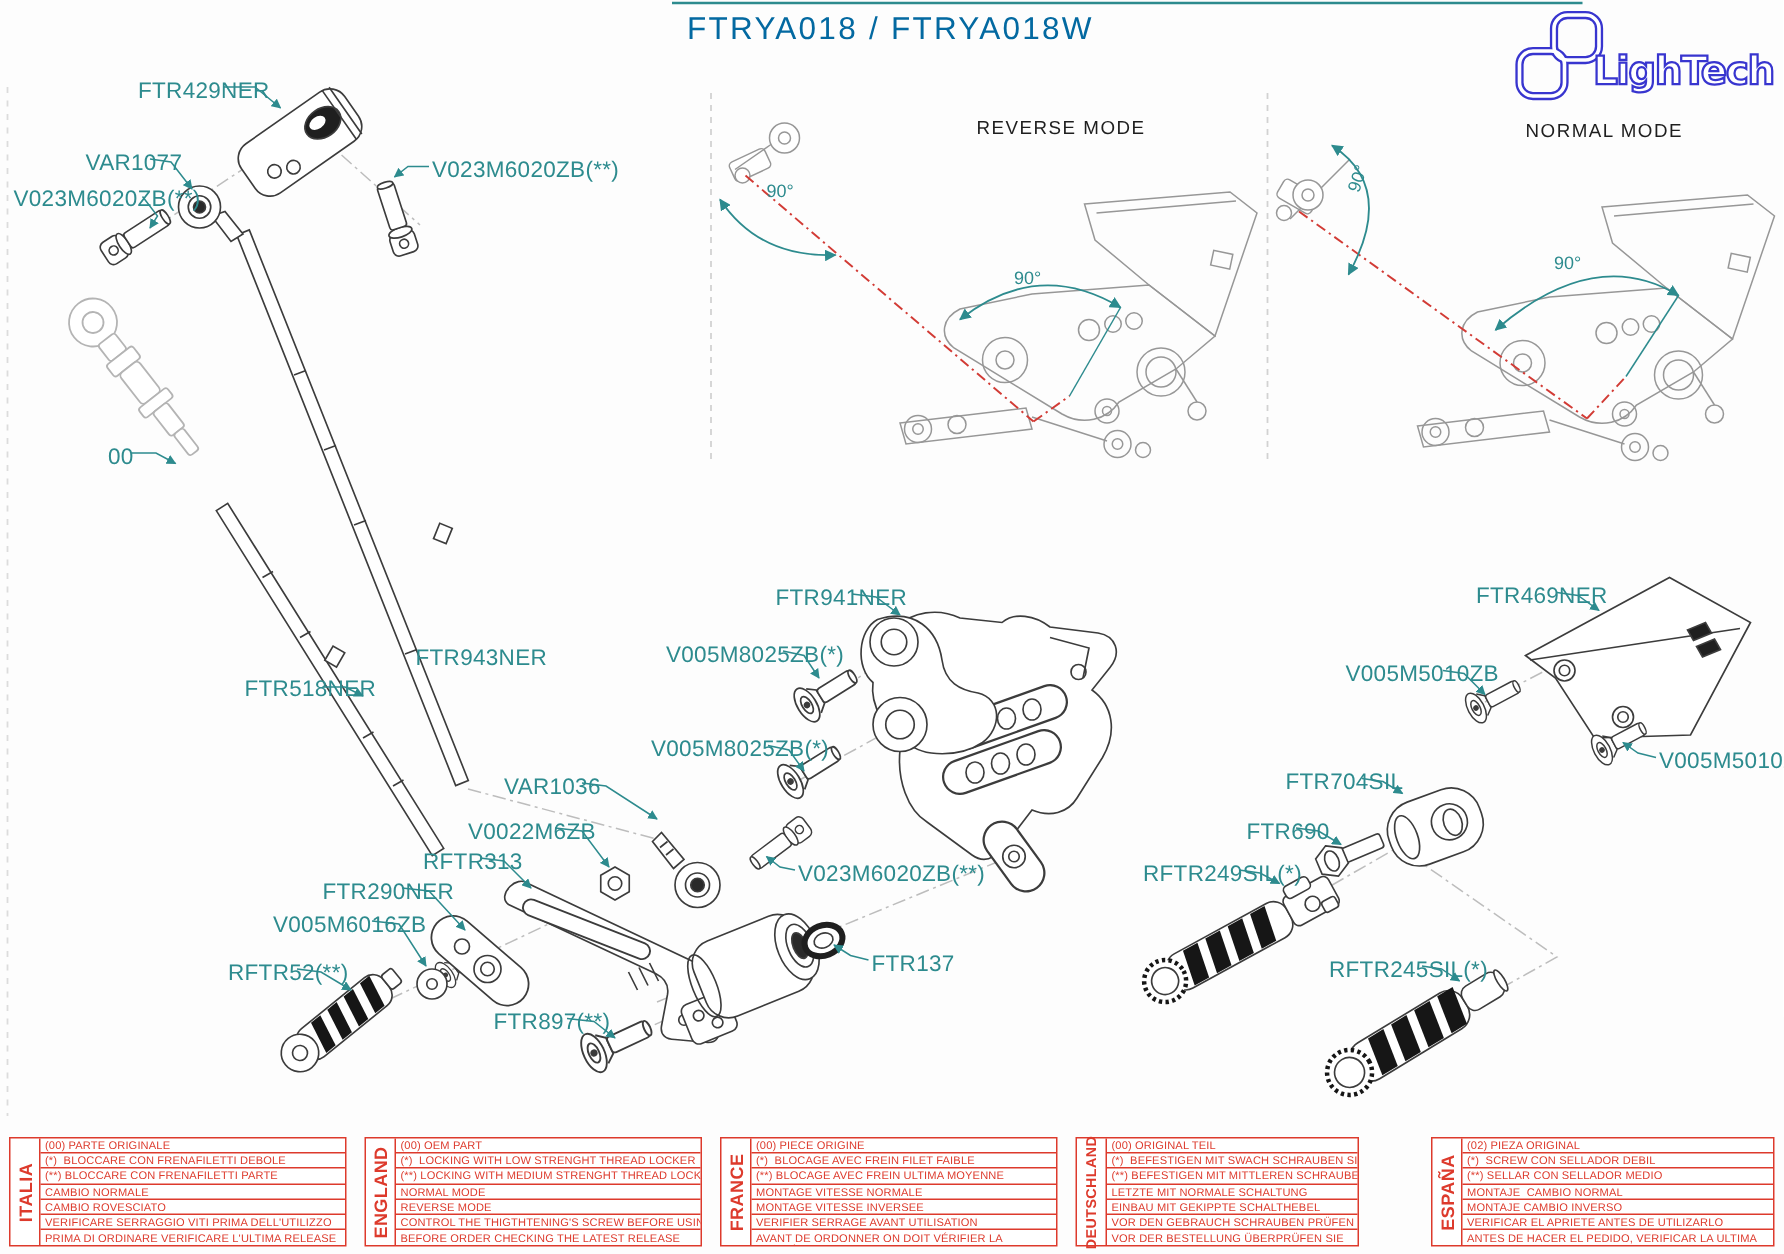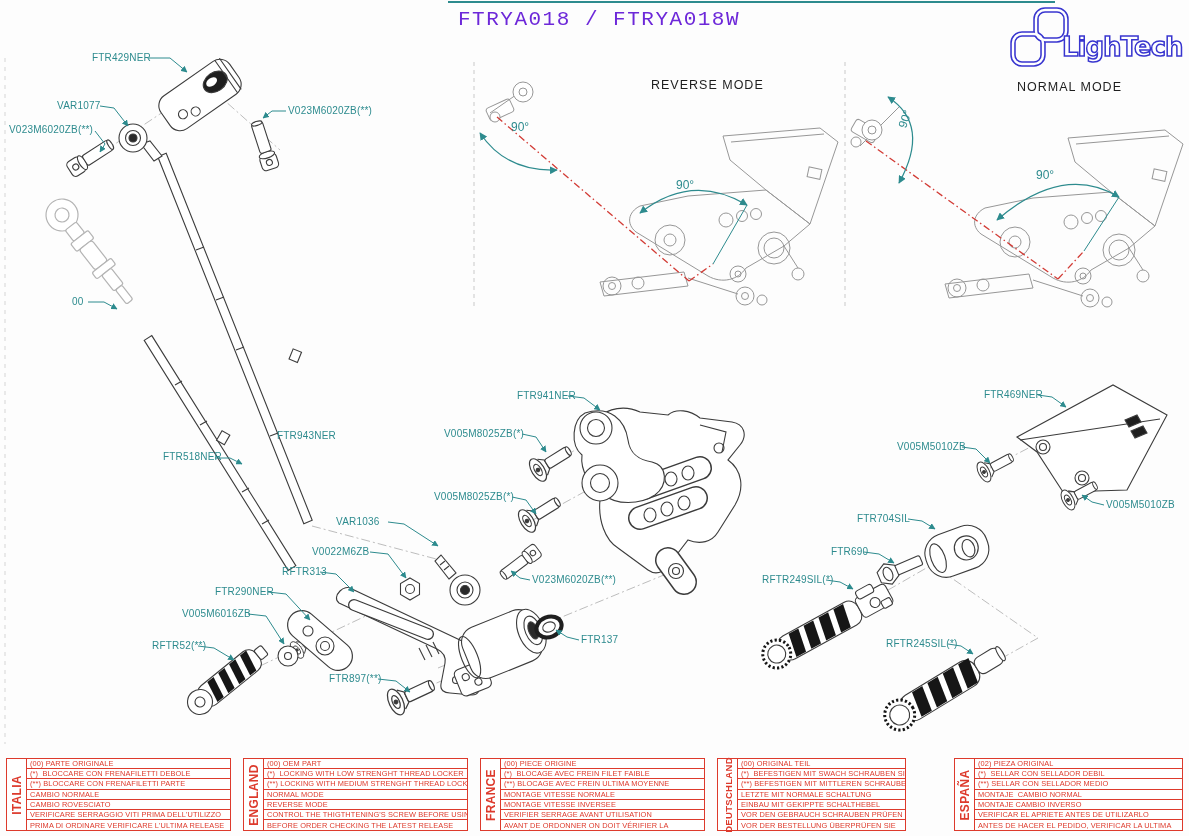--- a/index.html
+++ b/index.html
@@ -4,30 +4,30 @@
 <style>
   html,body{margin:0;padding:0;background:#ffffff;}
   .stage{
     position:relative;width:1189px;height:836px;overflow:hidden;
     background:#fdfdfd;
     font-family:"Liberation Sans",sans-serif;
   }
   .art{position:absolute;left:0;top:0;}
   .page-title{
     position:absolute;left:458px;top:8px;
-    font-size:21px;letter-spacing:1.5px;color:#6d28d9;white-space:nowrap;font-family:Liberation Mono, monospace;
+    font-size:21px;letter-spacing:1.5px;color:#0369a1;white-space:nowrap;
   }
   .inset-title{
     position:absolute;font-size:12.5px;letter-spacing:1px;color:#1e1e1e;white-space:nowrap;
   }
   .angle-label{
     position:absolute;font-size:12px;color:#2d8b8e;white-space:nowrap;
   }
   .plabel{
-    position:absolute;font-size:10px;letter-spacing:.2px;color:#2d8b8e;white-space:nowrap;
+    position:absolute;font-size:15px;letter-spacing:.2px;color:#2d8b8e;white-space:nowrap;
   }
   
   .lbox{
     position:absolute;top:758px;height:73px;border:1.4px solid #dd3a2c;
     display:flex;background:#fff;box-sizing:border-box;
   }
   .lbar{
     width:19px;border-right:1.2px solid #dd3a2c;position:relative;flex:none;
   }
   .lbar span{
@@ -488,21 +488,21 @@
     <div class="lrow">VOR DEN GEBRAUCH SCHRAUBEN PRÜFEN</div>
     <div class="lnote">VOR DER BESTELLUNG ÜBERPRÜFEN SIE BITTE DIE LETZTE VERSION DIESER ARTIKEL AUF DER INTERNET SEITE VON LIGHTECH</div>
   </div>
 </div>
 <div class="lbox" style="left:954px;width:229px">
   <div class="lbar">
         <span>ESPAÑA</span>
       </div>
   <div class="lrows">
     <div class="lrow">(02) PIEZA ORIGINAL</div>
-    <div class="lrow">(*)  SELLAR CON SELLADOR DEBIL</div>
+    <div class="lrow">(*)  SCREW CON SELLADOR DEBIL</div>
     <div class="lrow">(**) SELLAR CON SELLADOR MEDIO</div>
     <div class="lrow">MONTAJE  CAMBIO NORMAL</div>
     <div class="lrow">MONTAJE CAMBIO INVERSO</div>
     <div class="lrow">VERIFICAR EL APRIETE ANTES DE UTILIZARLO</div>
     <div class="lnote">ANTES DE HACER EL PEDIDO, VERIFICAR LA ULTIMA VERSION EN LA WEB LIGHTECH</div>
   </div>
 </div>
 
 </div>
 

